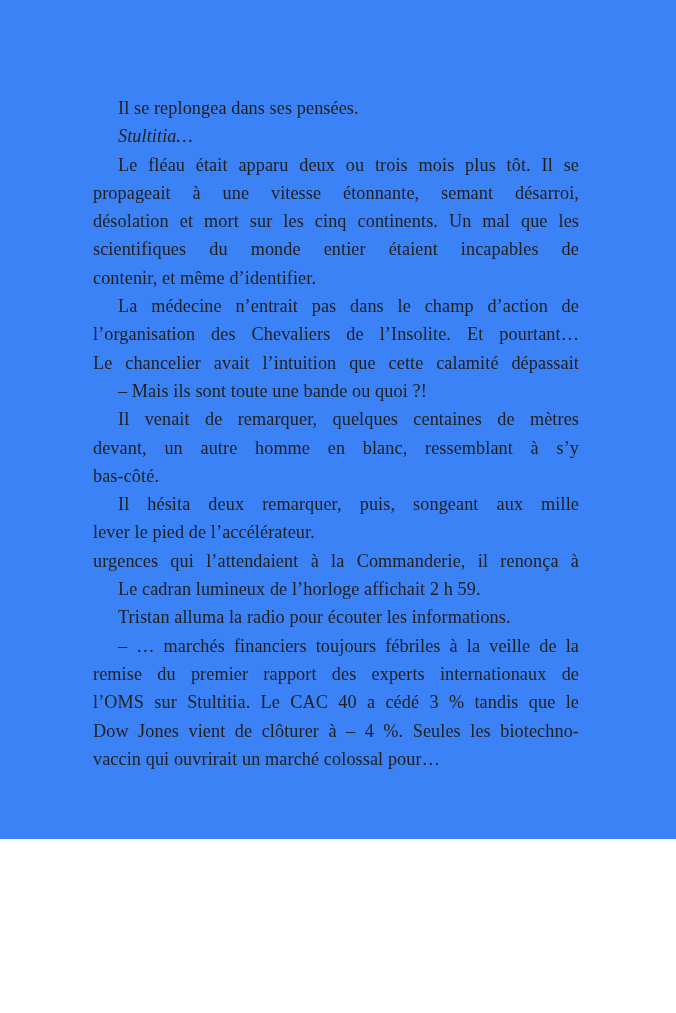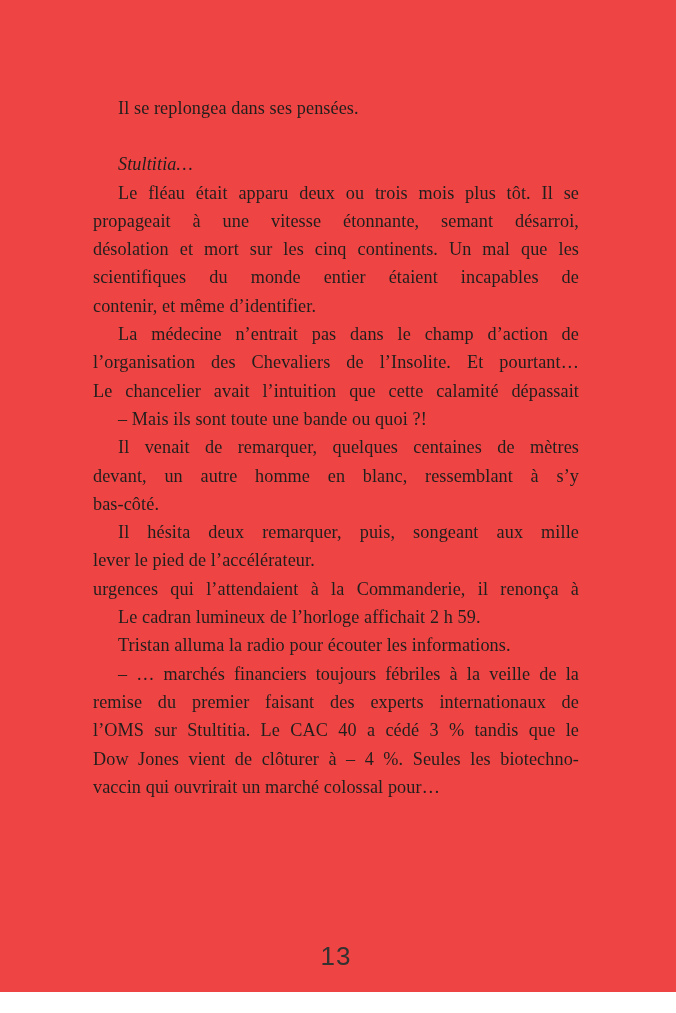--- a/index.html
+++ b/index.html
@@ -3,22 +3,22 @@
 <meta charset="utf-8">
 <style>
   html, body {
     margin: 0;
     padding: 0;
     background: #ffffff;
   }
   .page {
     position: relative;
     width: 676px;
-    height: 992px;
-    background: #ef4444;
+    height: 839px;
+    background: #3b82f6;
     overflow: hidden;
     font-family: "Liberation Serif", serif;
   }
   .text-block {
     position: absolute;
     left: 93px;
     top: 94px;
     width: 486px;
     color: #211f1c;
   }
@@ -35,21 +35,20 @@
     letter-spacing: 0.1px;
   }
   .line.end {
     text-align-last: left;
   }
   .line.first {
     text-indent: 25px;
   }
   .para.italic .line {
     font-style: italic;
-    margin-top: 28px;
   }
   .folio {
     position: absolute;
     left: 93px;
     top: 941px;
     width: 486px;
     text-align: center;
     font-family: "Liberation Sans", sans-serif;
     font-size: 26px;
     font-weight: 400;
@@ -94,20 +93,20 @@
         <div class="line">urgences qui l’attendaient à la Commanderie, il renonça à</div>
       </div>
       <div class="para">
         <div class="line first end">Le cadran lumineux de l’horloge affichait 2 h 59.</div>
       </div>
       <div class="para">
         <div class="line first end">Tristan alluma la radio pour écouter les informations.</div>
       </div>
       <div class="para">
         <div class="line first">–  … marchés financiers toujours fébriles à la veille de la</div>
-        <div class="line">remise du premier faisant des experts internationaux de</div>
+        <div class="line">remise du premier rapport des experts internationaux de</div>
         <div class="line">l’OMS sur Stultitia. Le CAC 40 a cédé 3 % tandis que le</div>
         <div class="line">Dow Jones vient de clôturer à – 4 %. Seules les biotechno-</div>
         <div class="line end">vaccin qui ouvrirait un marché colossal pour…</div>
       </div>
     </div>
   <div class="folio">13</div>
 </div>
 
 </body></html>

